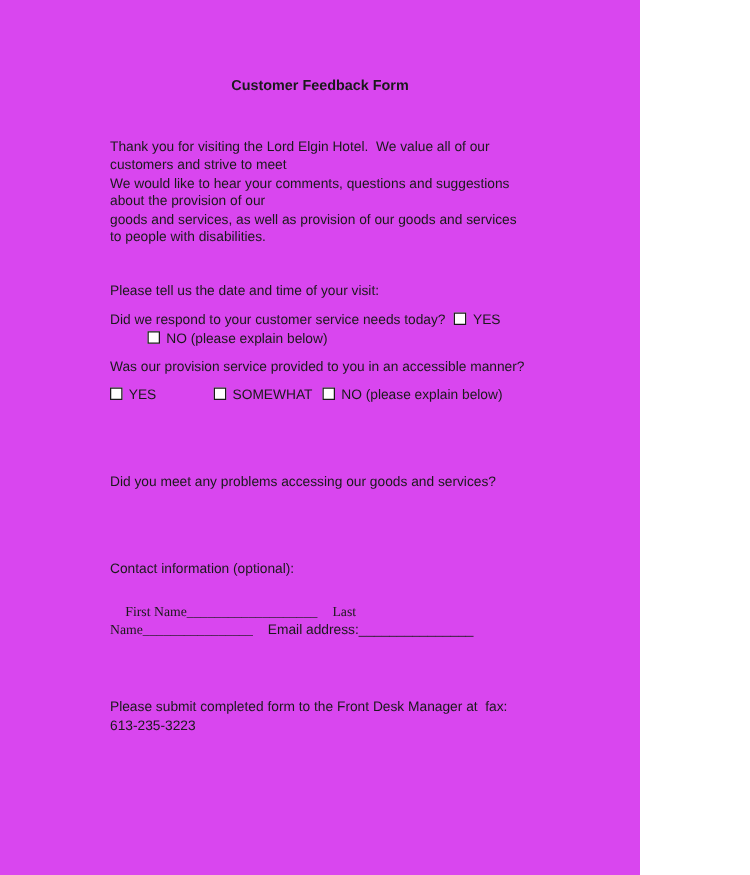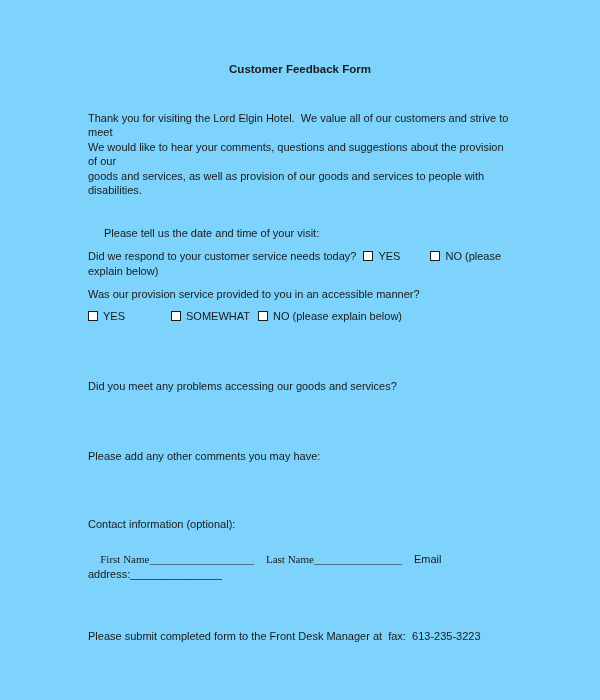--- a/index.html
+++ b/index.html
@@ -9,44 +9,43 @@
   }
   body {
     width: 600px;
     height: 700px;
     overflow: hidden;
     font-family: "Liberation Sans", sans-serif;
     color: #1a1a1a;
   }
   .page {
     box-sizing: border-box;
-    width: 600px;
+    width: 512px;
     height: 700px;
     padding: 62px 88px 0 88px;
-    background: #7dd3fc;
+    background: #d946ef;
     font-size: 11px;
     line-height: 14.5px;
   }
   .title {
     font-size: 11.5px;
     font-weight: bold;
     text-align: center;
     margin: 0;
     white-space: pre-wrap;
   }
   .intro {
     margin-top: 34px;
   }
   .line {
     white-space: pre-wrap;
   }
   .prompt {
     margin-top: 28px;
     white-space: pre-wrap;
-    margin-left: 16px;
   }
   .question-block { margin-top: 9px; }
   .q-text { white-space: pre-wrap; }
   .options-row { margin-top: 7px; }
   .q3-block { margin-top: 56px; }
   .q3-options { margin-top: 6px; }
   .comments { margin-top: 55px; white-space: pre-wrap; }
   .contact-label { margin-top: 54px; white-space: pre-wrap; }
   .contact-fields { margin-top: 6px; white-space: pre-wrap; }
   .footer-note { margin-top: 33px; white-space: pre-wrap; }
@@ -94,21 +93,20 @@
 
   <div class="options-row">
     <span class="opt"><span class="checkbox"></span><span>YES</span></span><span class="opt gap-lg"><span class="checkbox"></span><span>SOMEWHAT</span></span><span class="opt gap-sm"><span class="checkbox"></span><span>NO (please explain below)</span></span>
   </div>
 
   <div class="q3-block">
     <span class="q-text">Did you meet any problems accessing our goods and services?</span>
   </div>
 
 
-  <div class="comments">Please add any other comments you may have:</div>
 
   <div class="contact-label">Contact information (optional):</div>
 
   <div class="contact-fields">
     <span class="field">First Name___________________</span><span class="field">Last Name________________</span><span>Email address:_______________</span>
   </div>
 
   <div class="footer-note">Please submit completed form to the Front Desk Manager at  fax:  613-235-3223</div>
 
 </div>

